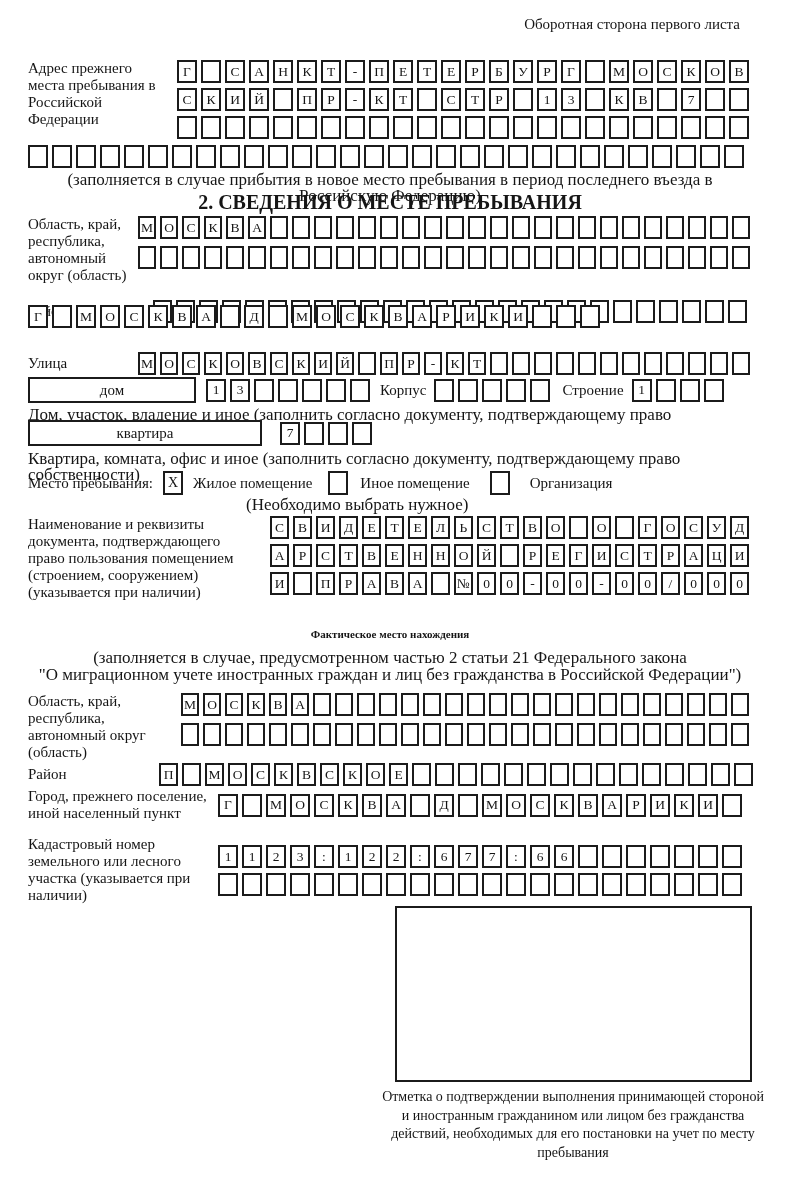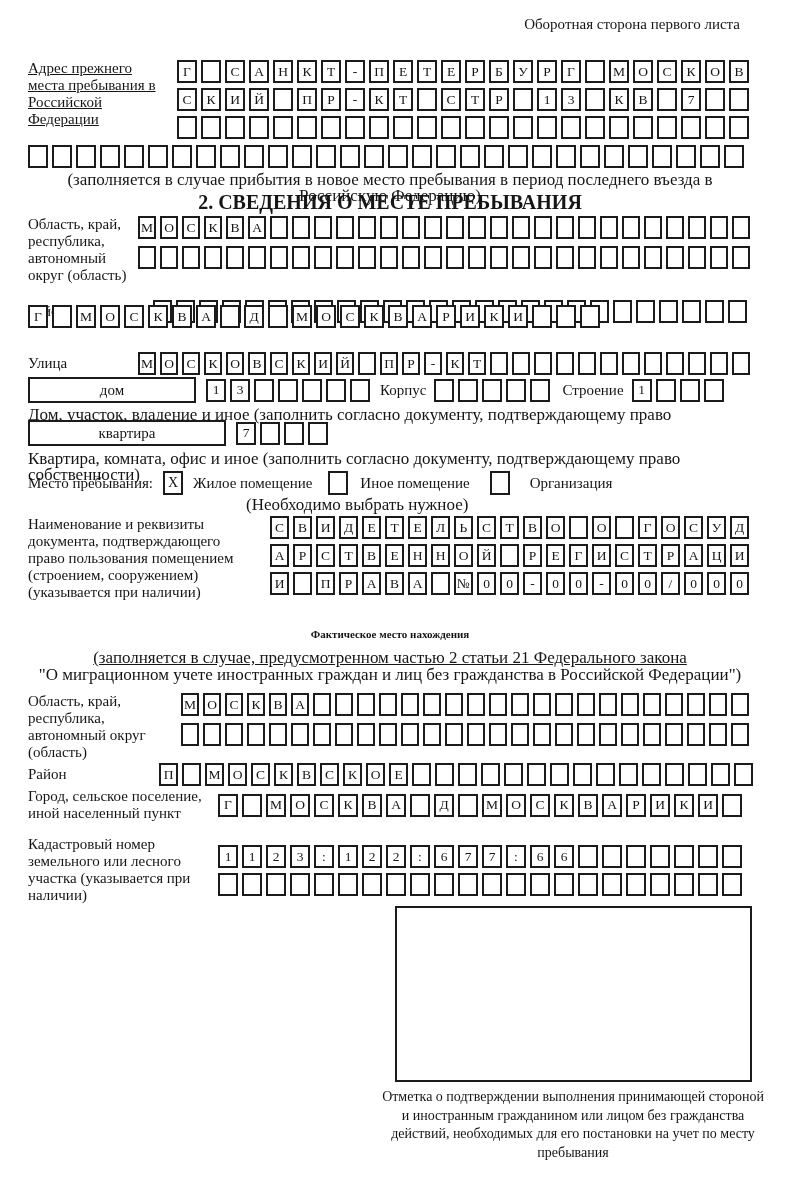--- a/index.html
+++ b/index.html
@@ -38,21 +38,21 @@
   .stamp-box{box-sizing:border-box;border:2px solid #1b1b1b;background:#fff;}
 </style>
 </head>
 <body>
 
 <div class="page">
 
   <div class="abs lbl" style="top:16px;left:28px;width:712px;text-align:right;">Оборотная сторона первого листа</div>
 
   <div class="abs frow" style="top:60px;left:28px;">
-    <div class="flabel" style="width:149px;padding-right:14px;text-decoration:underline;">Адрес прежнего места пребывания в Российской Федерации</div>
+    <div class="flabel" style="width:149px;padding-right:14px;">Адрес прежнего места пребывания в Российской Федерации</div>
     <div class="rows rows-tight">
       <div class="cells">
           <span class="cbox">Г</span>
           <span class="cbox"></span>
           <span class="cbox">С</span>
           <span class="cbox">А</span>
           <span class="cbox">Н</span>
           <span class="cbox">К</span>
           <span class="cbox">Т</span>
           <span class="cbox">-</span>
@@ -347,21 +347,21 @@
     <div class="cells">
         <span class="cbox">1</span>
         <span class="cbox"></span>
         <span class="cbox"></span>
         <span class="cbox"></span>
       </div>
   </div>
   <div class="abs note" style="top:407px;left:28px;width:724px;">Дом, участок, владение и иное (заполнить согласно документу, подтверждающему право собственности)</div>
 
   <div class="abs frow vcenter" style="top:420px;left:28px;">
-    <div class="wide-box" style="width:198px;margin-right:10px;">квартира</div>
+    <div class="wide-box" style="width:234px;margin-right:18px;">квартира</div>
     <div class="cells">
         <span class="cbox">7</span>
         <span class="cbox"></span>
         <span class="cbox"></span>
         <span class="cbox"></span>
       </div>
   </div>
   <div class="abs note" style="top:451px;left:28px;width:724px;">Квартира, комната, офис и иное (заполнить согласно документу, подтверждающему право собственности)</div>
 
   <div class="abs frow vcenter" style="top:471px;left:28px;">
@@ -444,21 +444,21 @@
           <span class="cbox">0</span>
           <span class="cbox">/</span>
           <span class="cbox">0</span>
           <span class="cbox">0</span>
           <span class="cbox">0</span>
         </div>
     </div>
   </div>
 
   <div class="abs title bold center" style="top:625px;left:28px;width:724px;font-size:11px;">Фактическое место нахождения</div>
-  <div class="abs note center" style="top:650px;left:28px;width:724px;text-decoration:underline;">(заполняется в случае, предусмотренном частью 2 статьи 21 Федерального закона</div>
+  <div class="abs note center" style="top:650px;left:28px;width:724px;">(заполняется в случае, предусмотренном частью 2 статьи 21 Федерального закона</div>
   <div class="abs note center" style="top:667px;left:28px;width:724px;">"О миграционном учете иностранных граждан и лиц без гражданства в Российской Федерации")</div>
 
   <div class="abs frow" style="top:693px;left:28px;">
     <div class="flabel" style="width:153px;padding-right:26px;">Область, край, республика, автономный округ (область)</div>
     <div class="rows">
       <div class="cells w18">
           <span class="cbox">М</span>
           <span class="cbox">О</span>
           <span class="cbox">С</span>
           <span class="cbox">К</span>
@@ -542,21 +542,21 @@
         <span class="cbox"></span>
         <span class="cbox"></span>
         <span class="cbox"></span>
         <span class="cbox"></span>
         <span class="cbox"></span>
         <span class="cbox"></span>
       </div>
   </div>
 
   <div class="abs frow vcenter" style="top:788px;left:28px;">
-    <div class="flabel" style="width:190px;">Город, сельское поселение, иной населенный пункт</div>
+    <div class="flabel" style="width:190px;">Город, прежнего поселение, иной населенный пункт</div>
     <div class="cells">
         <span class="cbox">Г</span>
         <span class="cbox"></span>
         <span class="cbox">М</span>
         <span class="cbox">О</span>
         <span class="cbox">С</span>
         <span class="cbox">К</span>
         <span class="cbox">В</span>
         <span class="cbox">А</span>
         <span class="cbox"></span>

